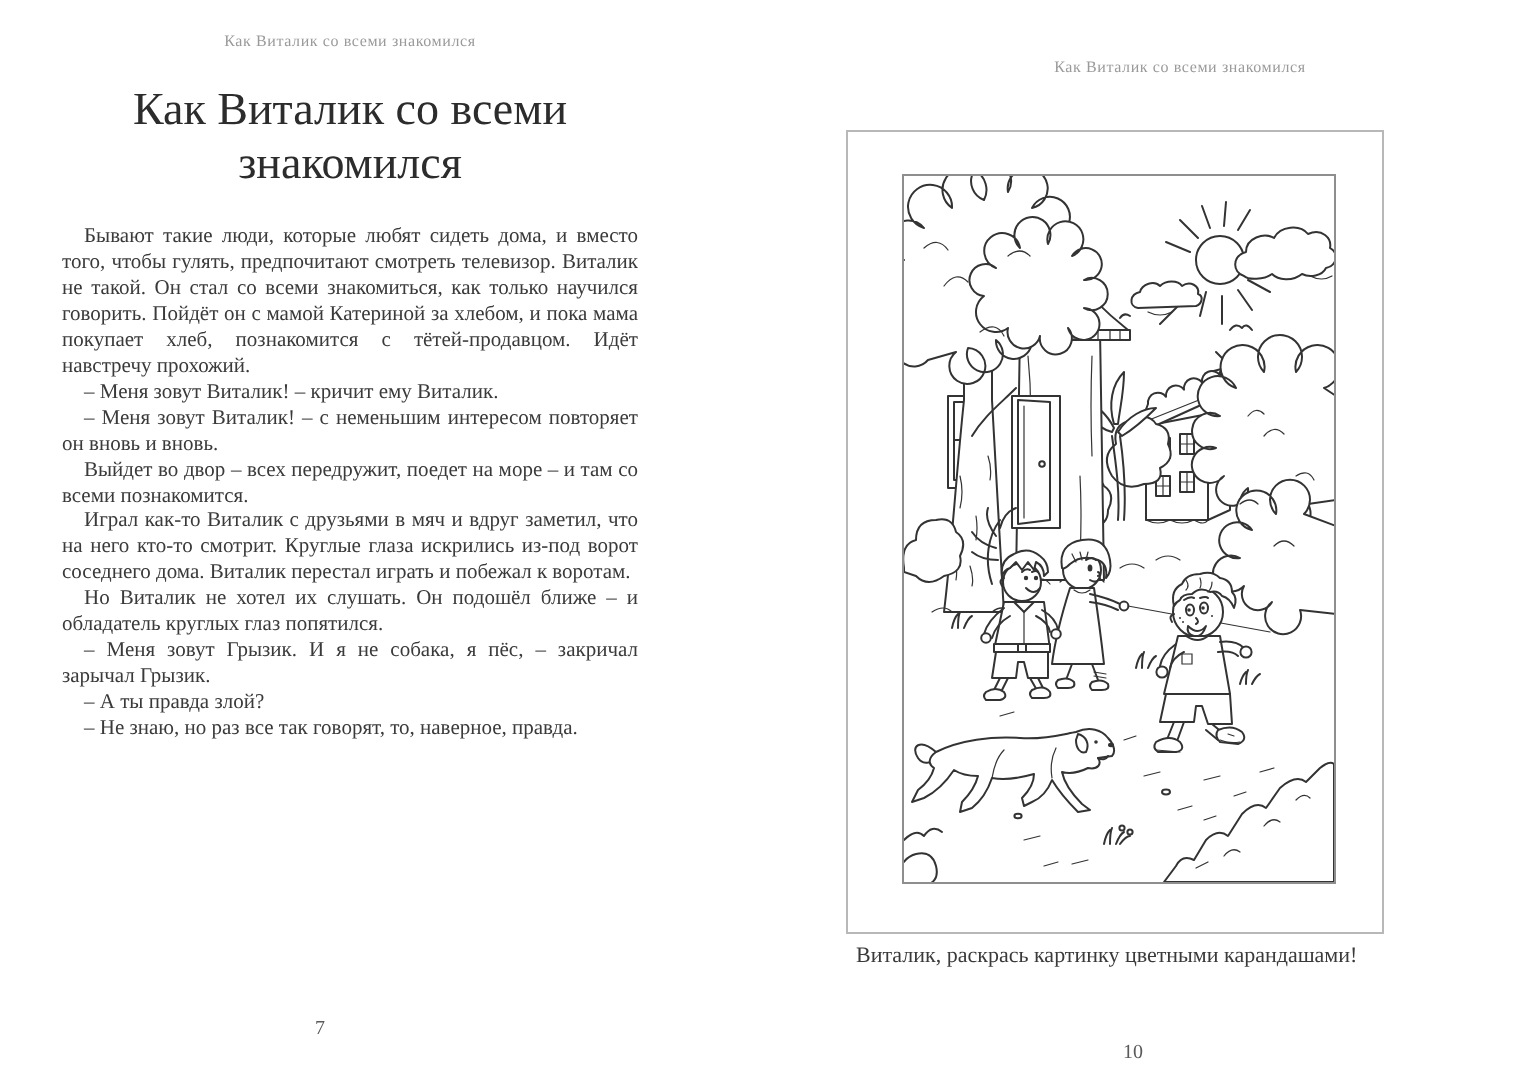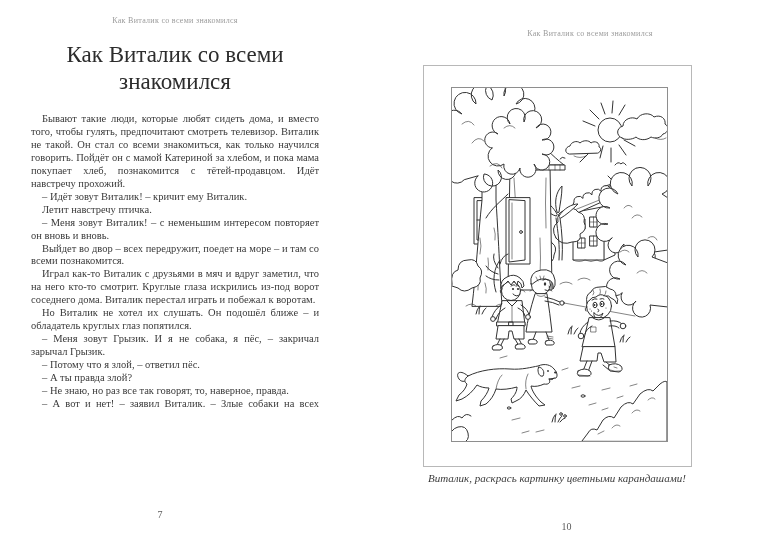--- a/index.html
+++ b/index.html
@@ -7,46 +7,43 @@
        font-family:"Liberation Serif","DejaVu Serif",serif;color:#3a3a3a}
   .abs{position:absolute}
   .runhead{font-size:8px;letter-spacing:.3px;color:#9a9a9a;text-align:center;white-space:nowrap}
   .title{font-size:23px;line-height:27px;color:#2c2c2c;text-align:center}
   .bodytext{font-size:10.5px;line-height:12.95px;text-align:justify;color:#3a3a3a}
   .bodytext p{margin:0;text-indent:11px}
   .bodytext p.spread{text-align-last:justify}
   .pagenum{font-size:10px;color:#5a5a5a;text-align:center}
   .frame{border:1px solid #b8b8b8;background:#fff}
   .pic{border:1px solid #8e8e8e;background:#fff}
-  .caption{font-size:11px;font-style:italic;color:#3a3a3a}
+  .caption{font-size:11px;color:#3a3a3a}
   svg .s{stroke:#333;stroke-width:1;fill:none;stroke-linecap:round;stroke-linejoin:round}
   svg .f{stroke:#333;stroke-width:1;fill:#fff;stroke-linecap:round;stroke-linejoin:round}
   svg .t{stroke:#333;stroke-width:.6;fill:none;stroke-linecap:round}
   svg .k{fill:#333;stroke:none}
 </style>
 </head>
 <body>
 
 <div class="abs runhead" style="left:31px;top:16px;width:288px">Как Виталик со всеми знакомился</div>
 
 <div class="abs title" style="left:31px;top:41px;width:288px">Как Виталик со всеми знакомился</div>
 
 <div class="abs bodytext" style="left:31px;top:113px;width:288px">
   <p>Бывают такие люди, которые любят сидеть дома, и вместо того, чтобы гулять, предпочитают смотреть телевизор. Виталик не такой. Он стал со всеми знакомиться, как только научился говорить. Пойдёт он с мамой Катериной за хлебом, и пока мама покупает хлеб, познакомится с тётей-продавцом. Идёт навстречу прохожий.</p>
-  <p>– Идёт зовут Виталик! – кричит ему Виталик.</p>
-  <p>Летит навстречу птичка.</p>
+  <p>– Меня зовут Виталик! – кричит ему Виталик.</p>
   <p>– Меня зовут Виталик! – с неменьшим интересом повторяет он вновь и вновь.</p>
   <p>Выйдет во двор – всех передружит, поедет на море – и там со всеми познакомится.</p>
   <p>Играл как-то Виталик с друзьями в мяч и вдруг заметил, что на него кто-то смотрит. Круглые глаза искрились из-под ворот соседнего дома. Виталик перестал играть и побежал к воротам.</p>
   <p>Но Виталик не хотел их слушать. Он подошёл ближе – и обладатель круглых глаз попятился.</p>
   <p>– Меня зовут Грызик. И я не собака, я пёс, – закричал зарычал Грызик.</p>
-  <p>– Потому что я злой, – ответил пёс.</p>
   <p>– А ты правда злой?</p>
   <p>– Не знаю, но раз все так говорят, то, наверное, правда.</p>
-  <p class="spread">– А вот и нет! – заявил Виталик. – Злые собаки на всех</p>
 </div>
 
 <div class="abs pagenum" style="left:16px;top:509px;width:288px">7</div>
 
 <div class="abs runhead" style="left:480px;top:29px;width:220px">Как Виталик со всеми знакомился</div>
 
 <div class="abs frame" style="left:423px;top:65px;width:267px;height:400px"></div>
 
 <div class="abs pic" style="left:451px;top:87px;width:215px;height:353px">
   <svg width="215" height="353" viewBox="0 0 215 353">

